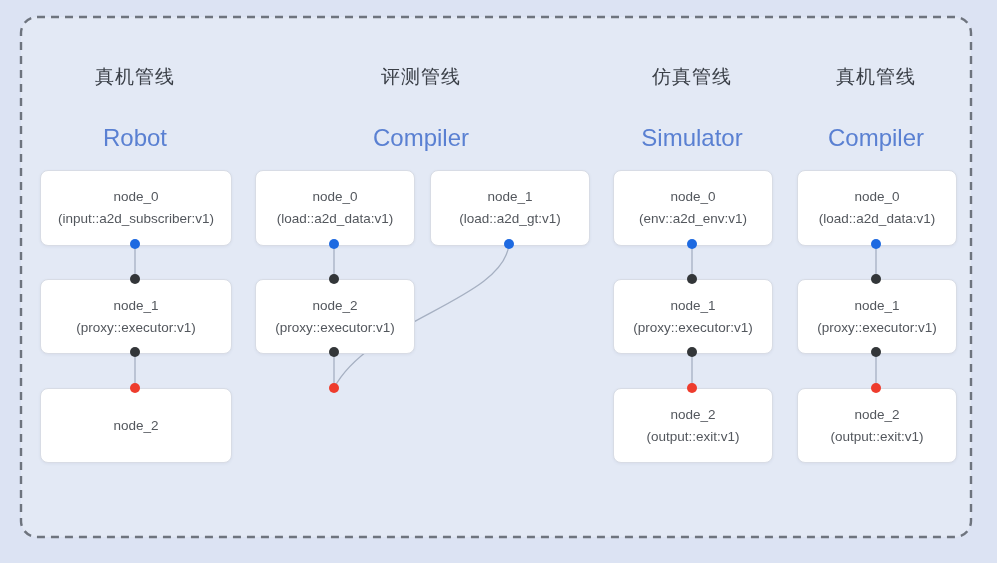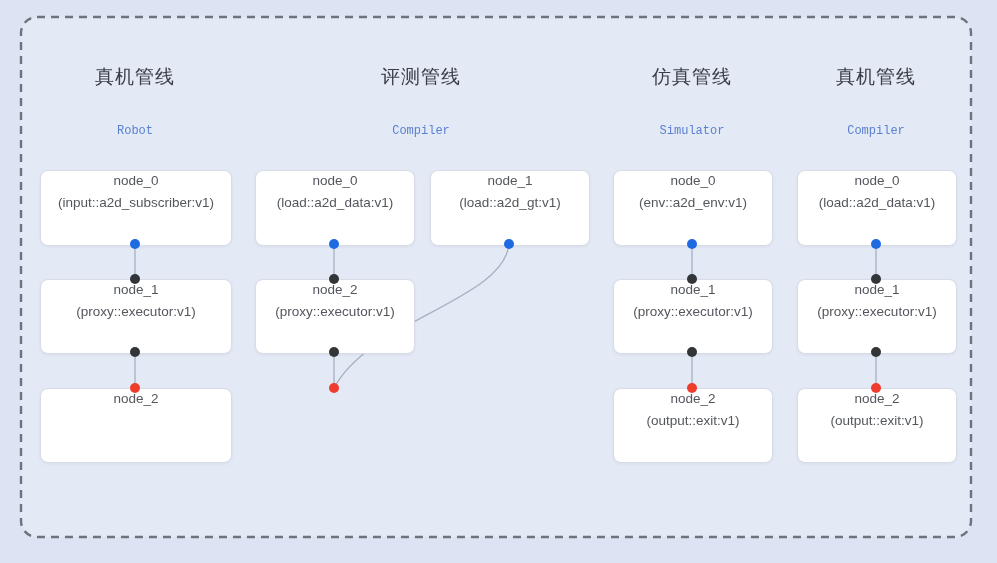--- a/index.html
+++ b/index.html
@@ -9,27 +9,27 @@
     font-family:"Liberation Sans","DejaVu Sans",sans-serif;
     position:relative;overflow:hidden;
   }
   .canvas{position:absolute;inset:0;width:997px;height:563px;}
   svg.layer{position:absolute;left:0;top:0;width:997px;height:563px;pointer-events:none;}
   #edges-layer{z-index:1;}
   #ports-layer{z-index:3;}
 
   .ptitle{position:absolute;transform:translateX(-50%);white-space:nowrap;z-index:2;}
   .ptitle.zh{top:64px;font-size:19px;font-weight:400;color:#3a3f47;letter-spacing:1px;}
-  .ptitle.en{top:124px;font-size:12px;font-weight:500;color:#5a80d2;font-family:Liberation Mono, monospace;}
+  .ptitle.en{top:124px;font-size:24px;font-weight:500;color:#5a80d2;}
 
   .node{
     position:absolute;z-index:2;
     background:#ffffff;border:1px solid #d8dce5;border-radius:8px;
     box-shadow:0 1px 3px rgba(70,80,120,0.07);
-    display:flex;flex-direction:column;justify-content:flex-start;align-items:center;
+    display:flex;flex-direction:column;justify-content:center;align-items:center;
     gap:2px;
   }
   .node .node-name,.node .node-type{
     font-size:13.5px;line-height:20px;color:#53575d;white-space:nowrap;
   }
 </style>
 </head>
 <body>
 
 <div class="canvas">

